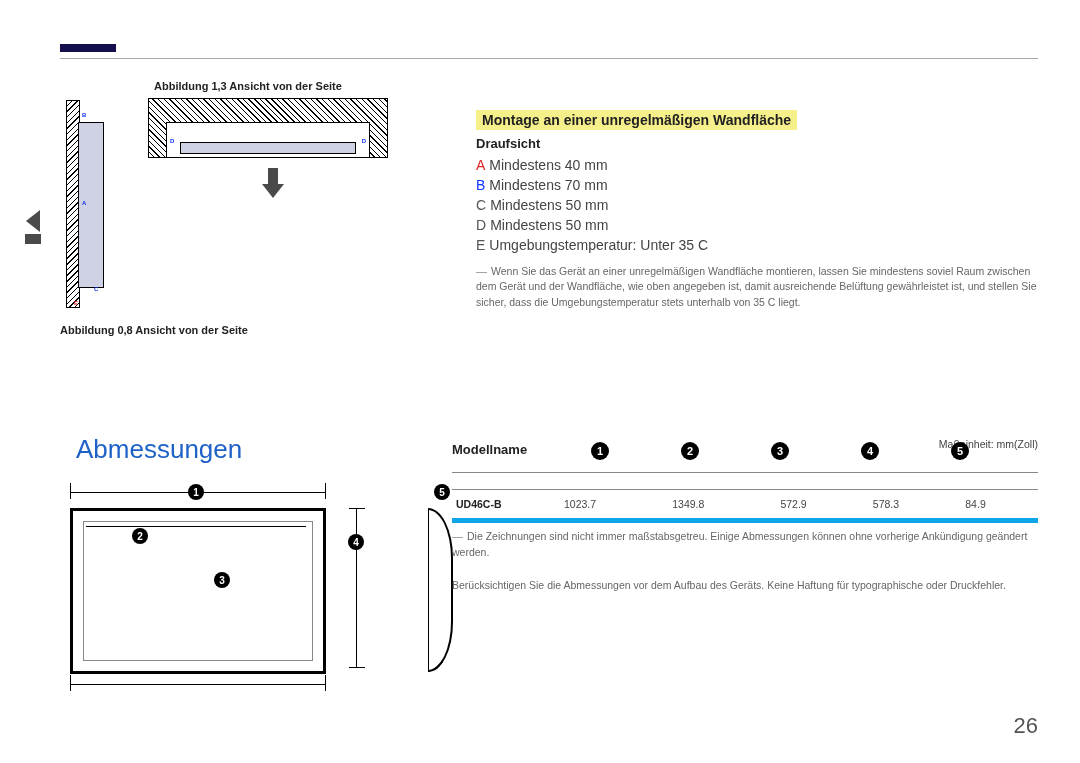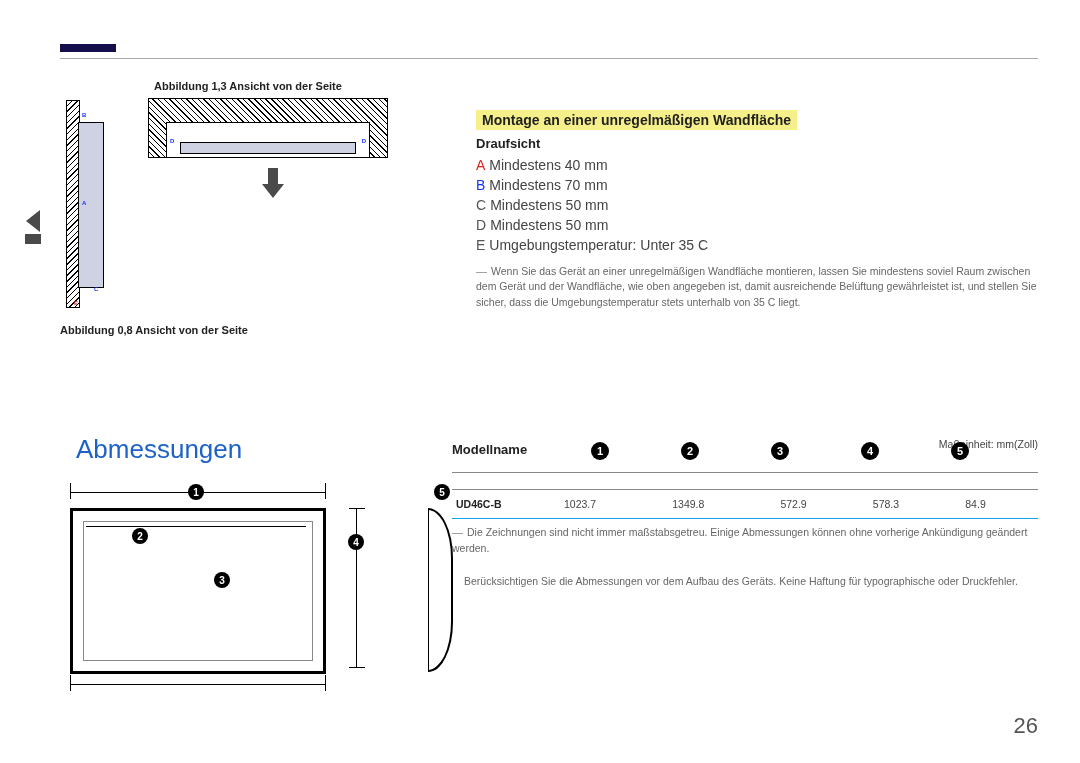--- a/index.html
+++ b/index.html
@@ -50,21 +50,21 @@
   .side-view{position:absolute;left:368px;top:24px;width:28px;height:160px}
   .side-arc{position:absolute;left:0;top:0;width:22px;height:160px;border:2px solid #000;border-radius:0 60px 60px 0/0 120px 120px 0;border-left:1px solid #000}
   .circ{display:inline-flex;align-items:center;justify-content:center;width:16px;height:16px;border-radius:50%;background:#000;color:#fff;font-size:10px;font-weight:700}
   .circ.abs{position:absolute}
   .dim-sec{position:absolute;left:452px;right:42px;top:438px}
   .unit{float:right;font-size:10.5px;color:#444}
   .mhead{font-size:13px;font-weight:700;color:#222;display:inline-block;vertical-align:middle}
   .table{width:100%;border-collapse:collapse;margin-top:12px}
   .table th,.table td{font-size:10.5px;text-align:left;padding:8px 4px}
   .table thead th{border-top:1px solid #888;border-bottom:1px solid #888;font-weight:700;color:#222}
-  .table tbody td{border-bottom:1px solid #0ea5e9;color:#444}
+  .table tbody td{border-bottom:5px solid #0ea5e9;color:#444}
   .head-row{display:flex;align-items:flex-start;gap:64px;margin-top:4px}
   .headcirc-row{display:flex;gap:72px;align-items:center}
   .headcirc-row .circ{width:18px;height:18px;font-size:11px}
   .tnote{font-size:10.5px;color:#666;line-height:1.45;margin-top:6px}
   .pagenum{position:absolute;right:42px;bottom:24px;font-size:22px;color:#555}
 </style>
 </head>
 <body>
 
 <div class="page">
@@ -152,17 +152,17 @@
           <td style="font-weight:700;color:#222">UD46C-B</td>
           <td>1023.7</td>
           <td>1349.8</td>
           <td>572.9</td>
           <td>578.3</td>
           <td>84.9</td>
         </tr>
       </tbody>
     </table>
     <p class="tnote"><span class="dash">―</span><span>Die Zeichnungen sind nicht immer maßstabsgetreu. Einige Abmessungen können ohne vorherige Ankündigung geändert werden.</span></p>
-    <p class="tnote" style="margin-top:18px;padding-left:12px">Berücksichtigen Sie die Abmessungen vor dem Aufbau des Geräts. Keine Haftung für typographische oder Druckfehler.</p>
+    <p class="tnote" style="margin-top:18px;">Berücksichtigen Sie die Abmessungen vor dem Aufbau des Geräts. Keine Haftung für typographische oder Druckfehler.</p>
   </div>
 
   <div class="pagenum">26</div>
 </div>
 
 </body></html>

